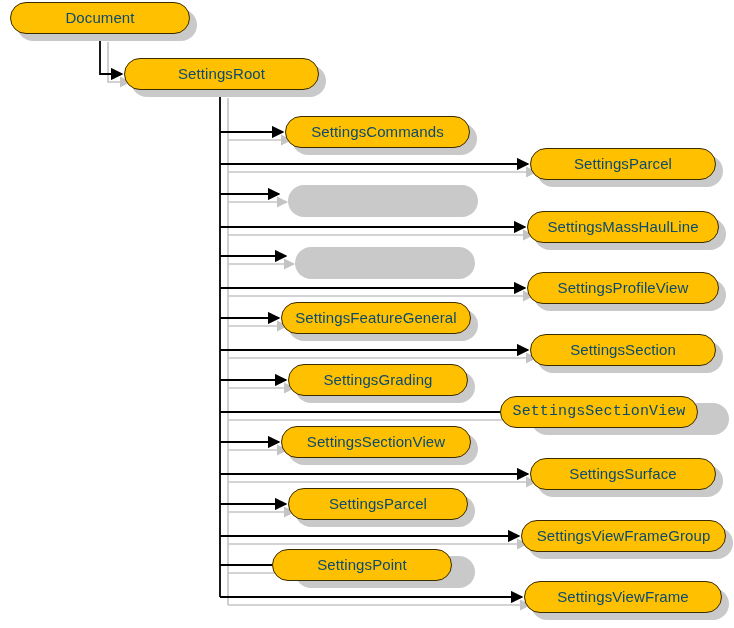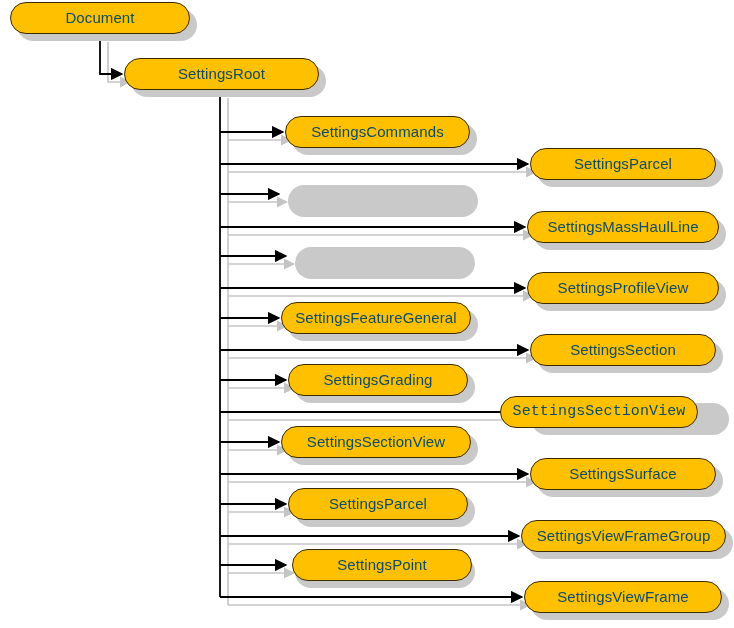--- a/index.html
+++ b/index.html
@@ -123,21 +123,21 @@
       <div class="node-shadow" style="left: 295px; top: 247px; width: 180px;"></div>
       <div class="node-shadow" style="left: 288px; top: 309px; width: 190px;"></div>
       <div class="node" style="left: 281px; top: 302px; width: 190px;">SettingsFeatureGeneral</div>
       <div class="node-shadow" style="left: 295px; top: 371px; width: 180px;"></div>
       <div class="node" style="left: 288px; top: 364px; width: 180px;">SettingsGrading</div>
       <div class="node-shadow" style="left: 288px; top: 433px; width: 190px;"></div>
       <div class="node" style="left: 281px; top: 426px; width: 190px;">SettingsSectionView</div>
       <div class="node-shadow" style="left: 295px; top: 495px; width: 180px;"></div>
       <div class="node" style="left: 288px; top: 488px; width: 180px;">SettingsParcel</div>
       <div class="node-shadow" style="left: 295px; top: 556px; width: 180px;"></div>
-      <div class="node" style="left: 292px; top: 549px; width: 180px;">SettingsPoint</div>
+      <div class="node" style="left: 272px; top: 549px; width: 180px;">SettingsPoint</div>
       <div class="node-shadow" style="left: 537px; top: 155px; width: 186px;"></div>
       <div class="node" style="left: 530px; top: 148px; width: 186px;">SettingsParcel</div>
       <div class="node-shadow" style="left: 534px; top: 218px; width: 192px;"></div>
       <div class="node" style="left: 527px; top: 211px; width: 192px;">SettingsMassHaulLine</div>
       <div class="node-shadow" style="left: 534px; top: 279px; width: 192px;"></div>
       <div class="node" style="left: 527px; top: 272px; width: 192px;">SettingsProfileView</div>
       <div class="node-shadow" style="left: 537px; top: 341px; width: 186px;"></div>
       <div class="node" style="left: 530px; top: 334px; width: 186px;">SettingsSection</div>
       <div class="node-shadow" style="left: 531px; top: 403px; width: 198px;"></div>
       <div class="node" style="left: 500px; top: 396px; width: 198px; font-family: Liberation Mono, monospace;">SettingsSectionView</div>

